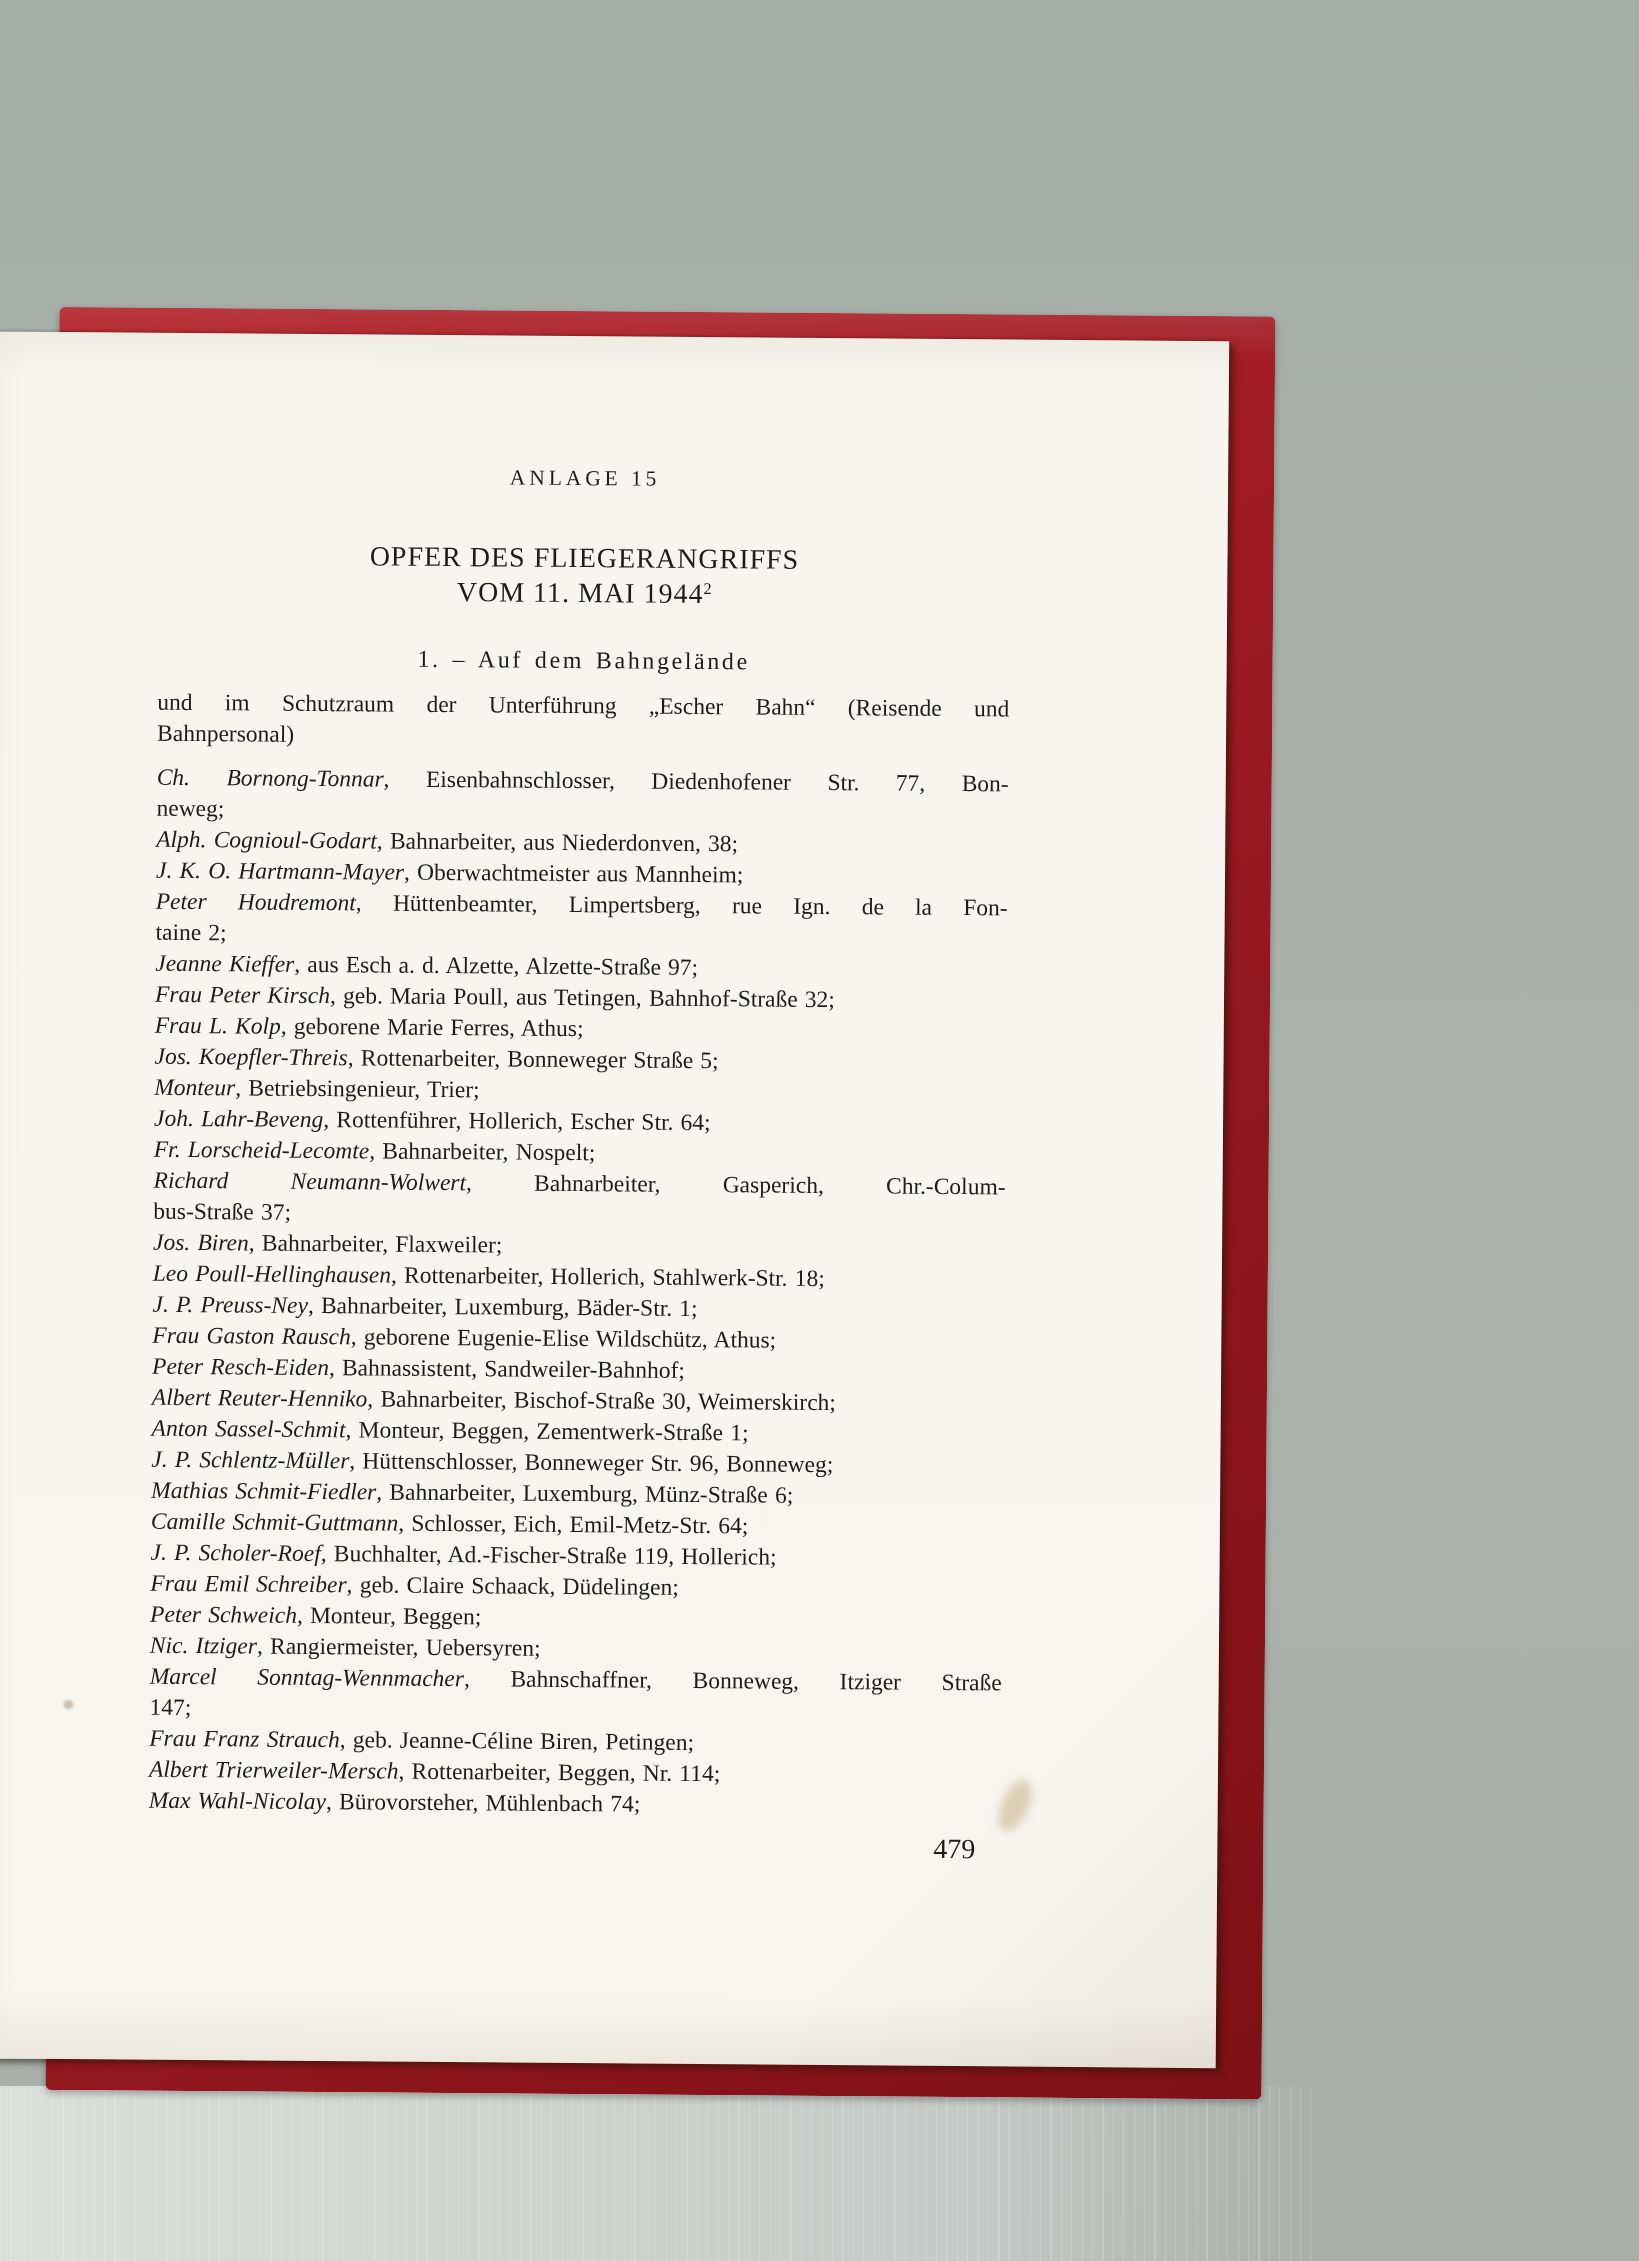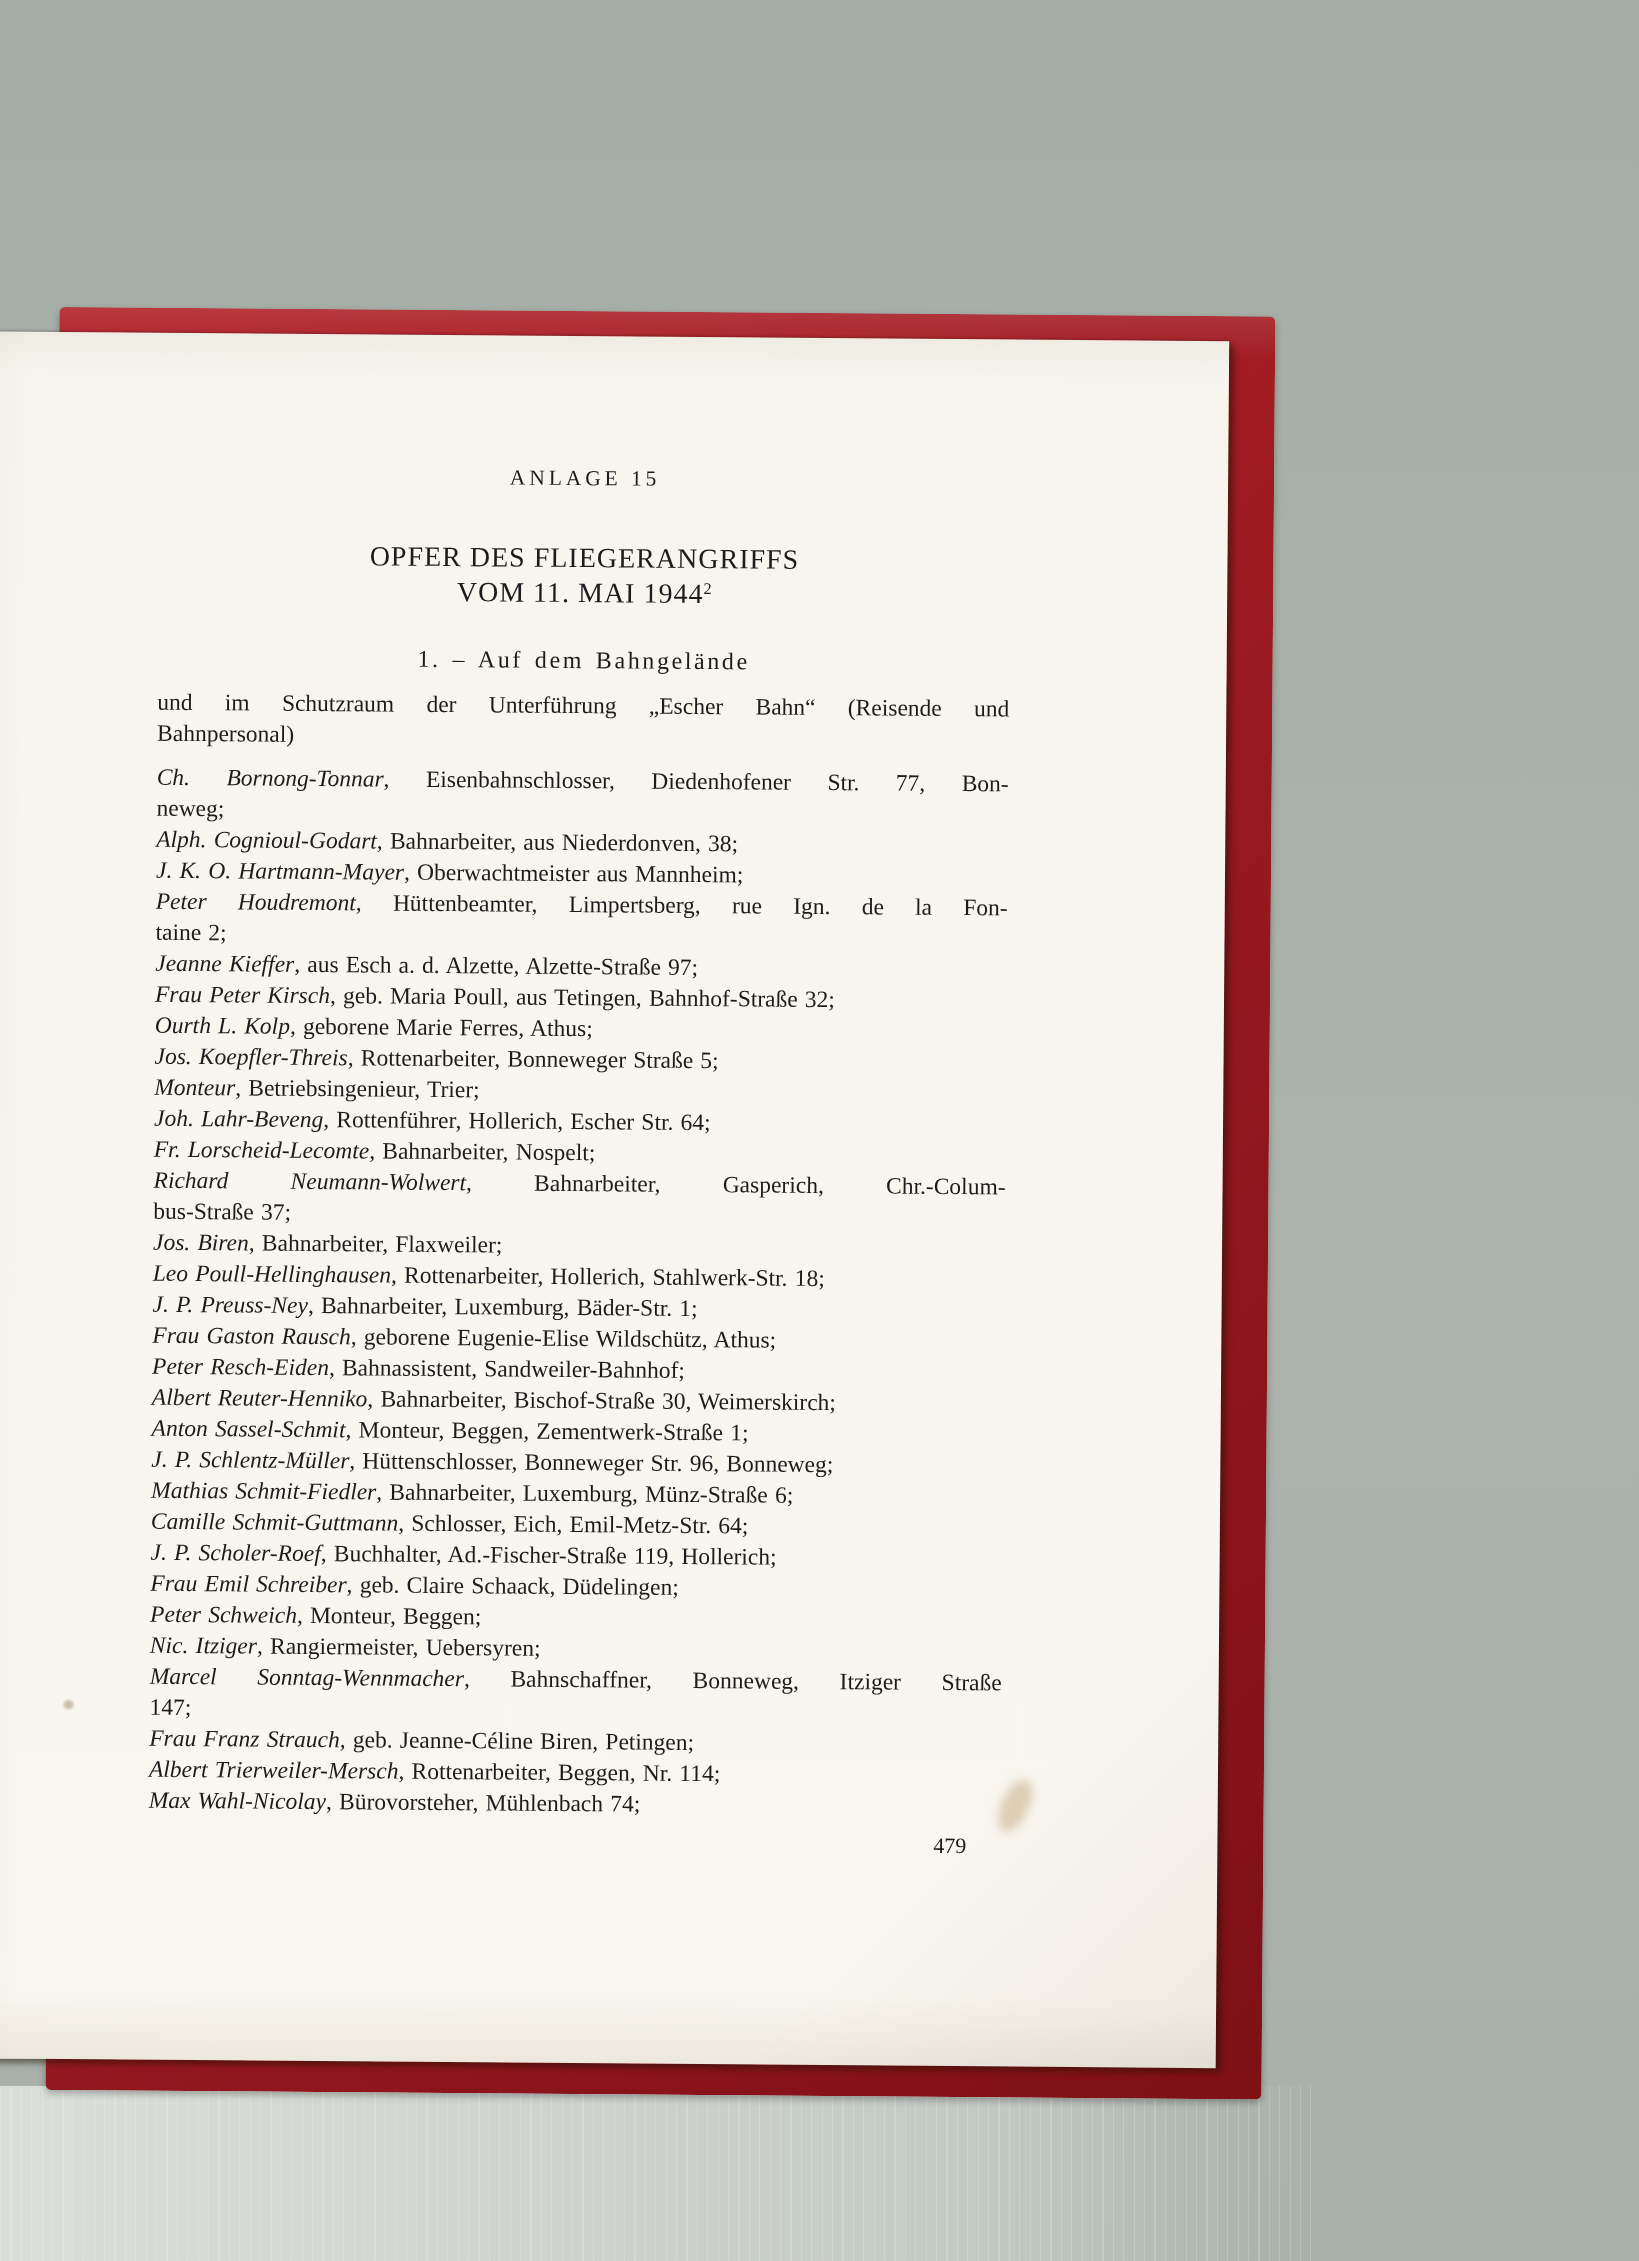--- a/index.html
+++ b/index.html
@@ -63,21 +63,21 @@
 
   .intro { position: absolute; left: 183px; top: 354px; width: 852px; }
   .line { display: block; }
   .full { text-align: justify; text-align-last: justify; }
 
   .entries { position: absolute; left: 183px; top: 429px; width: 852px; }
   .entry { margin: 0; white-space: nowrap; }
   .entry.wrapped { white-space: normal; }
   .entry i { font-style: italic; }
 
-  .pagenum { position: absolute; left: 968px; top: 1494px; font-size: 22px; }
+  .pagenum { position: absolute; left: 968px; top: 1494px; font-size: 28px; }
 
   .stain {
     position: absolute; left: 1036px; top: 1438px; width: 27px; height: 56px;
     background: rgba(186,158,108,0.45); border-radius: 50%;
     transform: rotate(24deg); filter: blur(4.6px);
   }
   .speck {
     position: absolute; left: 97px; top: 1368px; width: 10.4px; height: 9px;
     background: rgba(165,150,120,0.55); border-radius: 50%; filter: blur(1.3px);
   }
@@ -112,21 +112,21 @@
             <span class="line">neweg;</span>
           </p>
           <p class="entry"><i>Alph. Cognioul-Godart</i>, Bahnarbeiter, aus Niederdonven, 38;</p>
           <p class="entry"><i>J. K. O. Hartmann-Mayer</i>, Oberwachtmeister aus Mannheim;</p>
           <p class="entry wrapped">
             <span class="line full"><i>Peter Houdremont</i>, Hüttenbeamter, Limpertsberg, rue Ign. de la Fon-</span>
             <span class="line">taine 2;</span>
           </p>
           <p class="entry"><i>Jeanne Kieffer</i>, aus Esch a. d. Alzette, Alzette-Straße 97;</p>
           <p class="entry"><i>Frau Peter Kirsch</i>, geb. Maria Poull, aus Tetingen, Bahnhof-Straße 32;</p>
-          <p class="entry"><i>Ourth L. Kolp</i>, geborene Marie Ferres, Athus;</p>
+          <p class="entry"><i>Frau L. Kolp</i>, geborene Marie Ferres, Athus;</p>
           <p class="entry"><i>Jos. Koepfler-Threis</i>, Rottenarbeiter, Bonneweger Straße 5;</p>
           <p class="entry"><i>Monteur</i>, Betriebsingenieur, Trier;</p>
           <p class="entry"><i>Joh. Lahr-Beveng</i>, Rottenführer, Hollerich, Escher Str. 64;</p>
           <p class="entry"><i>Fr. Lorscheid-Lecomte</i>, Bahnarbeiter, Nospelt;</p>
           <p class="entry wrapped">
             <span class="line full"><i>Richard Neumann-Wolwert</i>, Bahnarbeiter, Gasperich, Chr.-Colum-</span>
             <span class="line">bus-Straße 37;</span>
           </p>
           <p class="entry"><i>Jos. Biren</i>, Bahnarbeiter, Flaxweiler;</p>
           <p class="entry"><i>Leo Poull-Hellinghausen</i>, Rottenarbeiter, Hollerich, Stahlwerk-Str. 18;</p>

